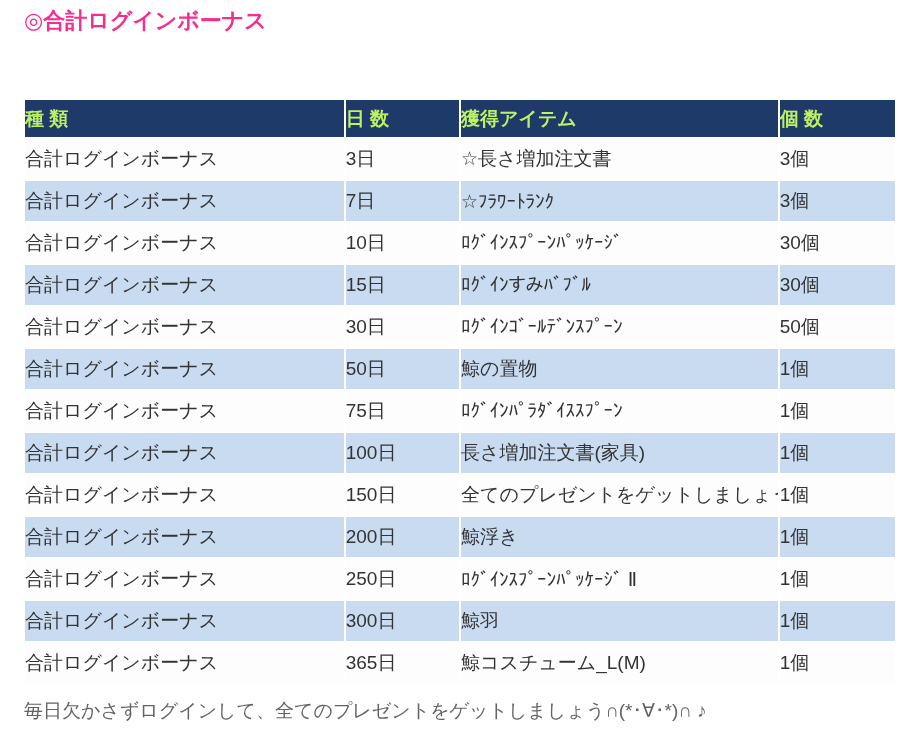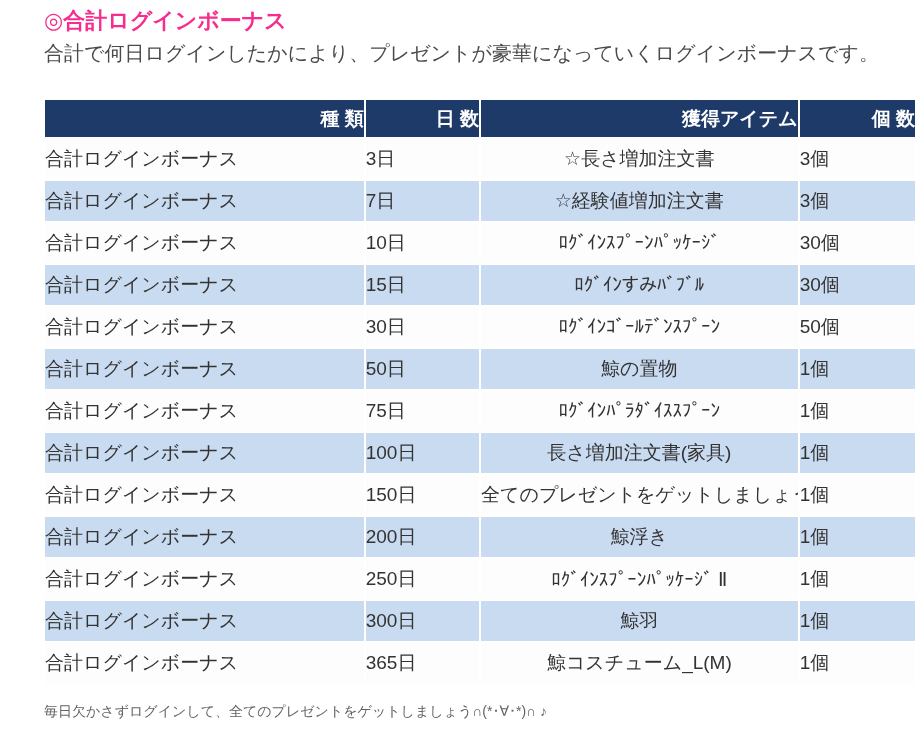--- a/index.html
+++ b/index.html
@@ -18,21 +18,20 @@
     height: 747px;
     background: #FFFFFF;
     overflow: hidden;
     font-family: "Liberation Sans", "DejaVu Sans", sans-serif;
   }
   .page {
     position: relative;
     width: 744px;
     height: 747px;
     background: #FFFFFF;
-    margin-left: 20px;
   }
   .title {
     position: absolute;
     left: 24px;
     top: 8px;
     margin: 0;
     font-size: 22px;
     line-height: 26px;
     font-weight: bold;
     color: var(--pink);
@@ -52,61 +51,60 @@
     position: absolute;
     left: 23px;
     top: 98px;
     border-collapse: separate;
     border-spacing: 2px;
     table-layout: fixed;
     width: 874px;
   }
   table.bonus th {
     background: var(--navy);
-    color: #ffffff;
+    color: #bef264;
     font-weight: bold;
     font-size: 19px;
     height: 37px;
-    text-align: right;
+    text-align: left;
     vertical-align: middle;
     padding: 0;
     white-space: nowrap;
   }
   table.bonus td {
     font-size: 19px;
     color: var(--body-text);
     height: 40px;
     vertical-align: middle;
     padding: 0;
     white-space: nowrap;
     overflow: hidden;
   }
   table.bonus tbody tr:nth-child(odd) td { background: var(--row-white); }
   table.bonus tbody tr:nth-child(even) td { background: var(--row-blue); }
   td.c-type, td.c-days, td.c-count { text-align: left; }
-  td.c-item { text-align: center; padding-left: 38px; }
+  td.c-item { text-align: left; padding-left: 38px; }
   .footer {
     position: absolute;
     left: 24px;
     top: 698px;
     margin: 0;
-    font-size: 14px;
+    font-size: 19px;
     line-height: 26px;
     color: var(--footer-text);
     white-space: nowrap;
   }
 </style>
 </head>
 <body>
 
 <div class="page">
 
   <h1 class="title">◎合計ログインボーナス</h1>
 
-  <p class="subtitle">合計で何日ログインしたかにより、プレゼントが豪華になっていくログインボーナスです。</p>
 
   <table class="bonus">
     <colgroup>
       <col style="width:318px">
       <col style="width:113px">
       <col style="width:316px">
       <col style="width:115px">
     </colgroup>
     <thead>
       <tr>
@@ -119,21 +117,21 @@
     <tbody id="table-body">
         <tr>
     <td class="c-type">合計ログインボーナス</td>
     <td class="c-days">3日</td>
     <td class="c-item">☆長さ増加注文書</td>
     <td class="c-count">3個</td>
   </tr>
         <tr>
     <td class="c-type">合計ログインボーナス</td>
     <td class="c-days">7日</td>
-    <td class="c-item">☆経験値増加注文書</td>
+    <td class="c-item">☆ﾌﾗﾜｰﾄﾗﾝｸ</td>
     <td class="c-count">3個</td>
   </tr>
         <tr>
     <td class="c-type">合計ログインボーナス</td>
     <td class="c-days">10日</td>
     <td class="c-item">ﾛｸﾞｲﾝｽﾌﾟｰﾝﾊﾟｯｹｰｼﾞ</td>
     <td class="c-count">30個</td>
   </tr>
         <tr>
     <td class="c-type">合計ログインボーナス</td>

